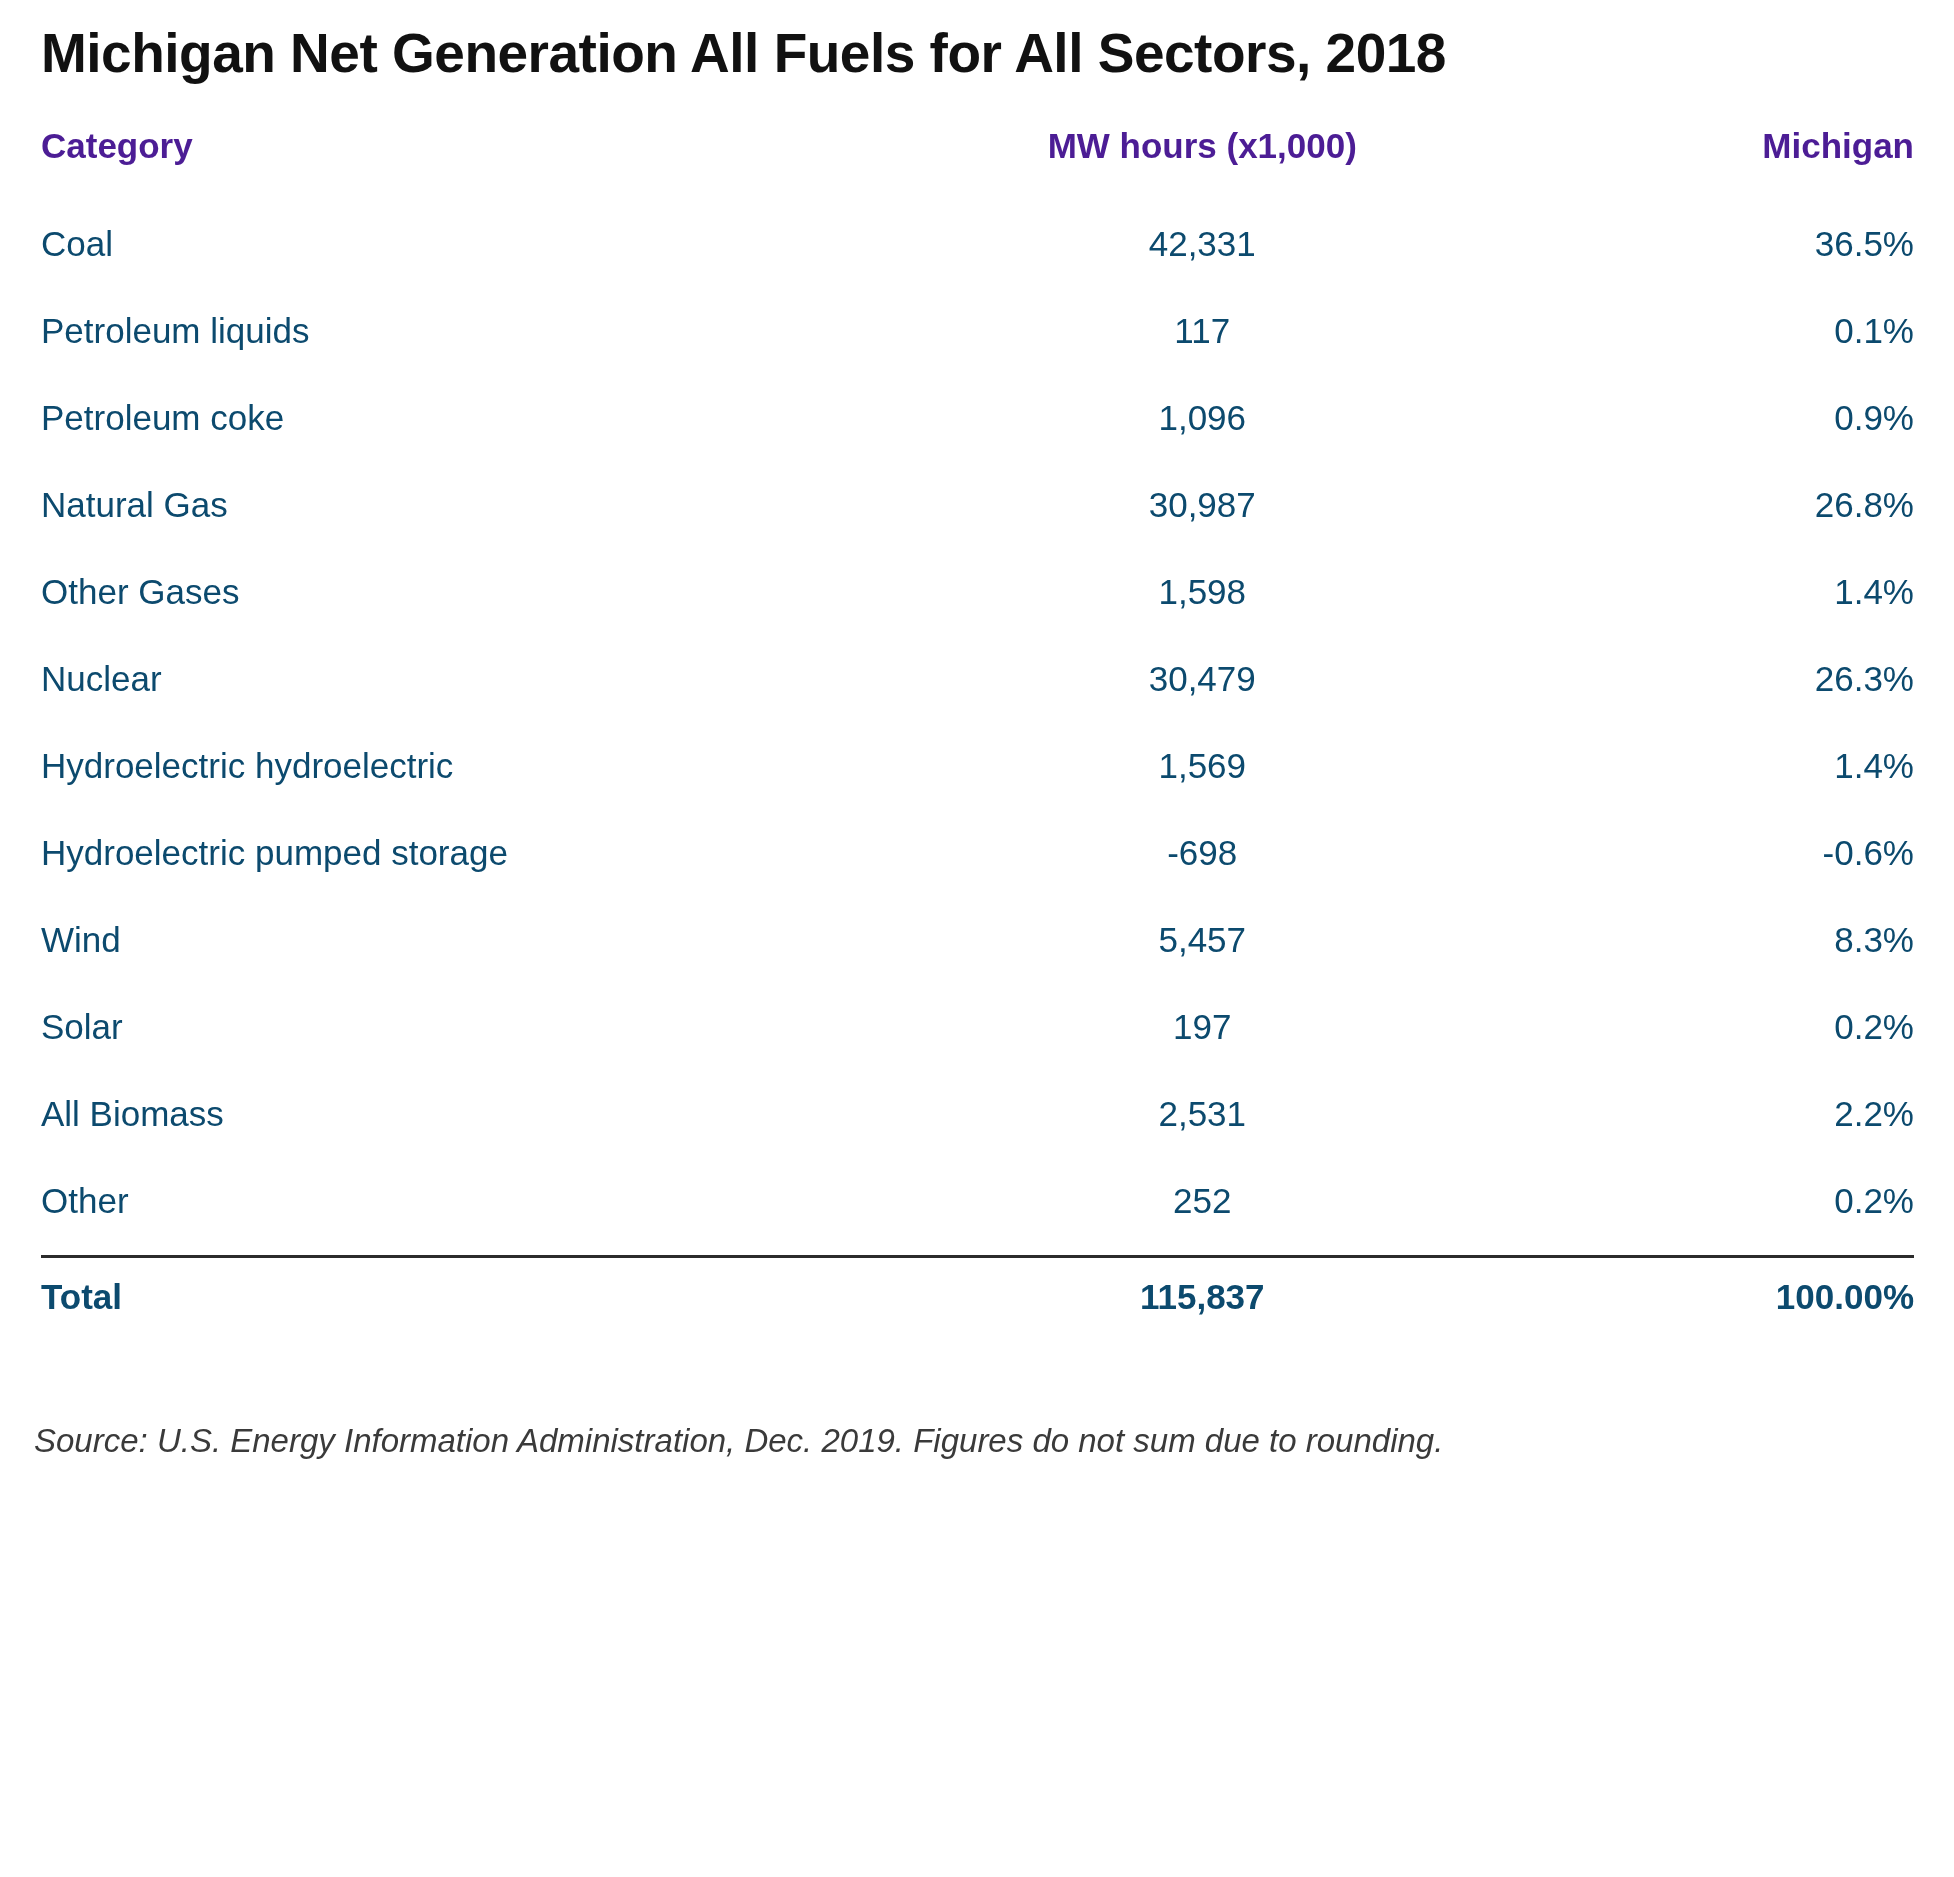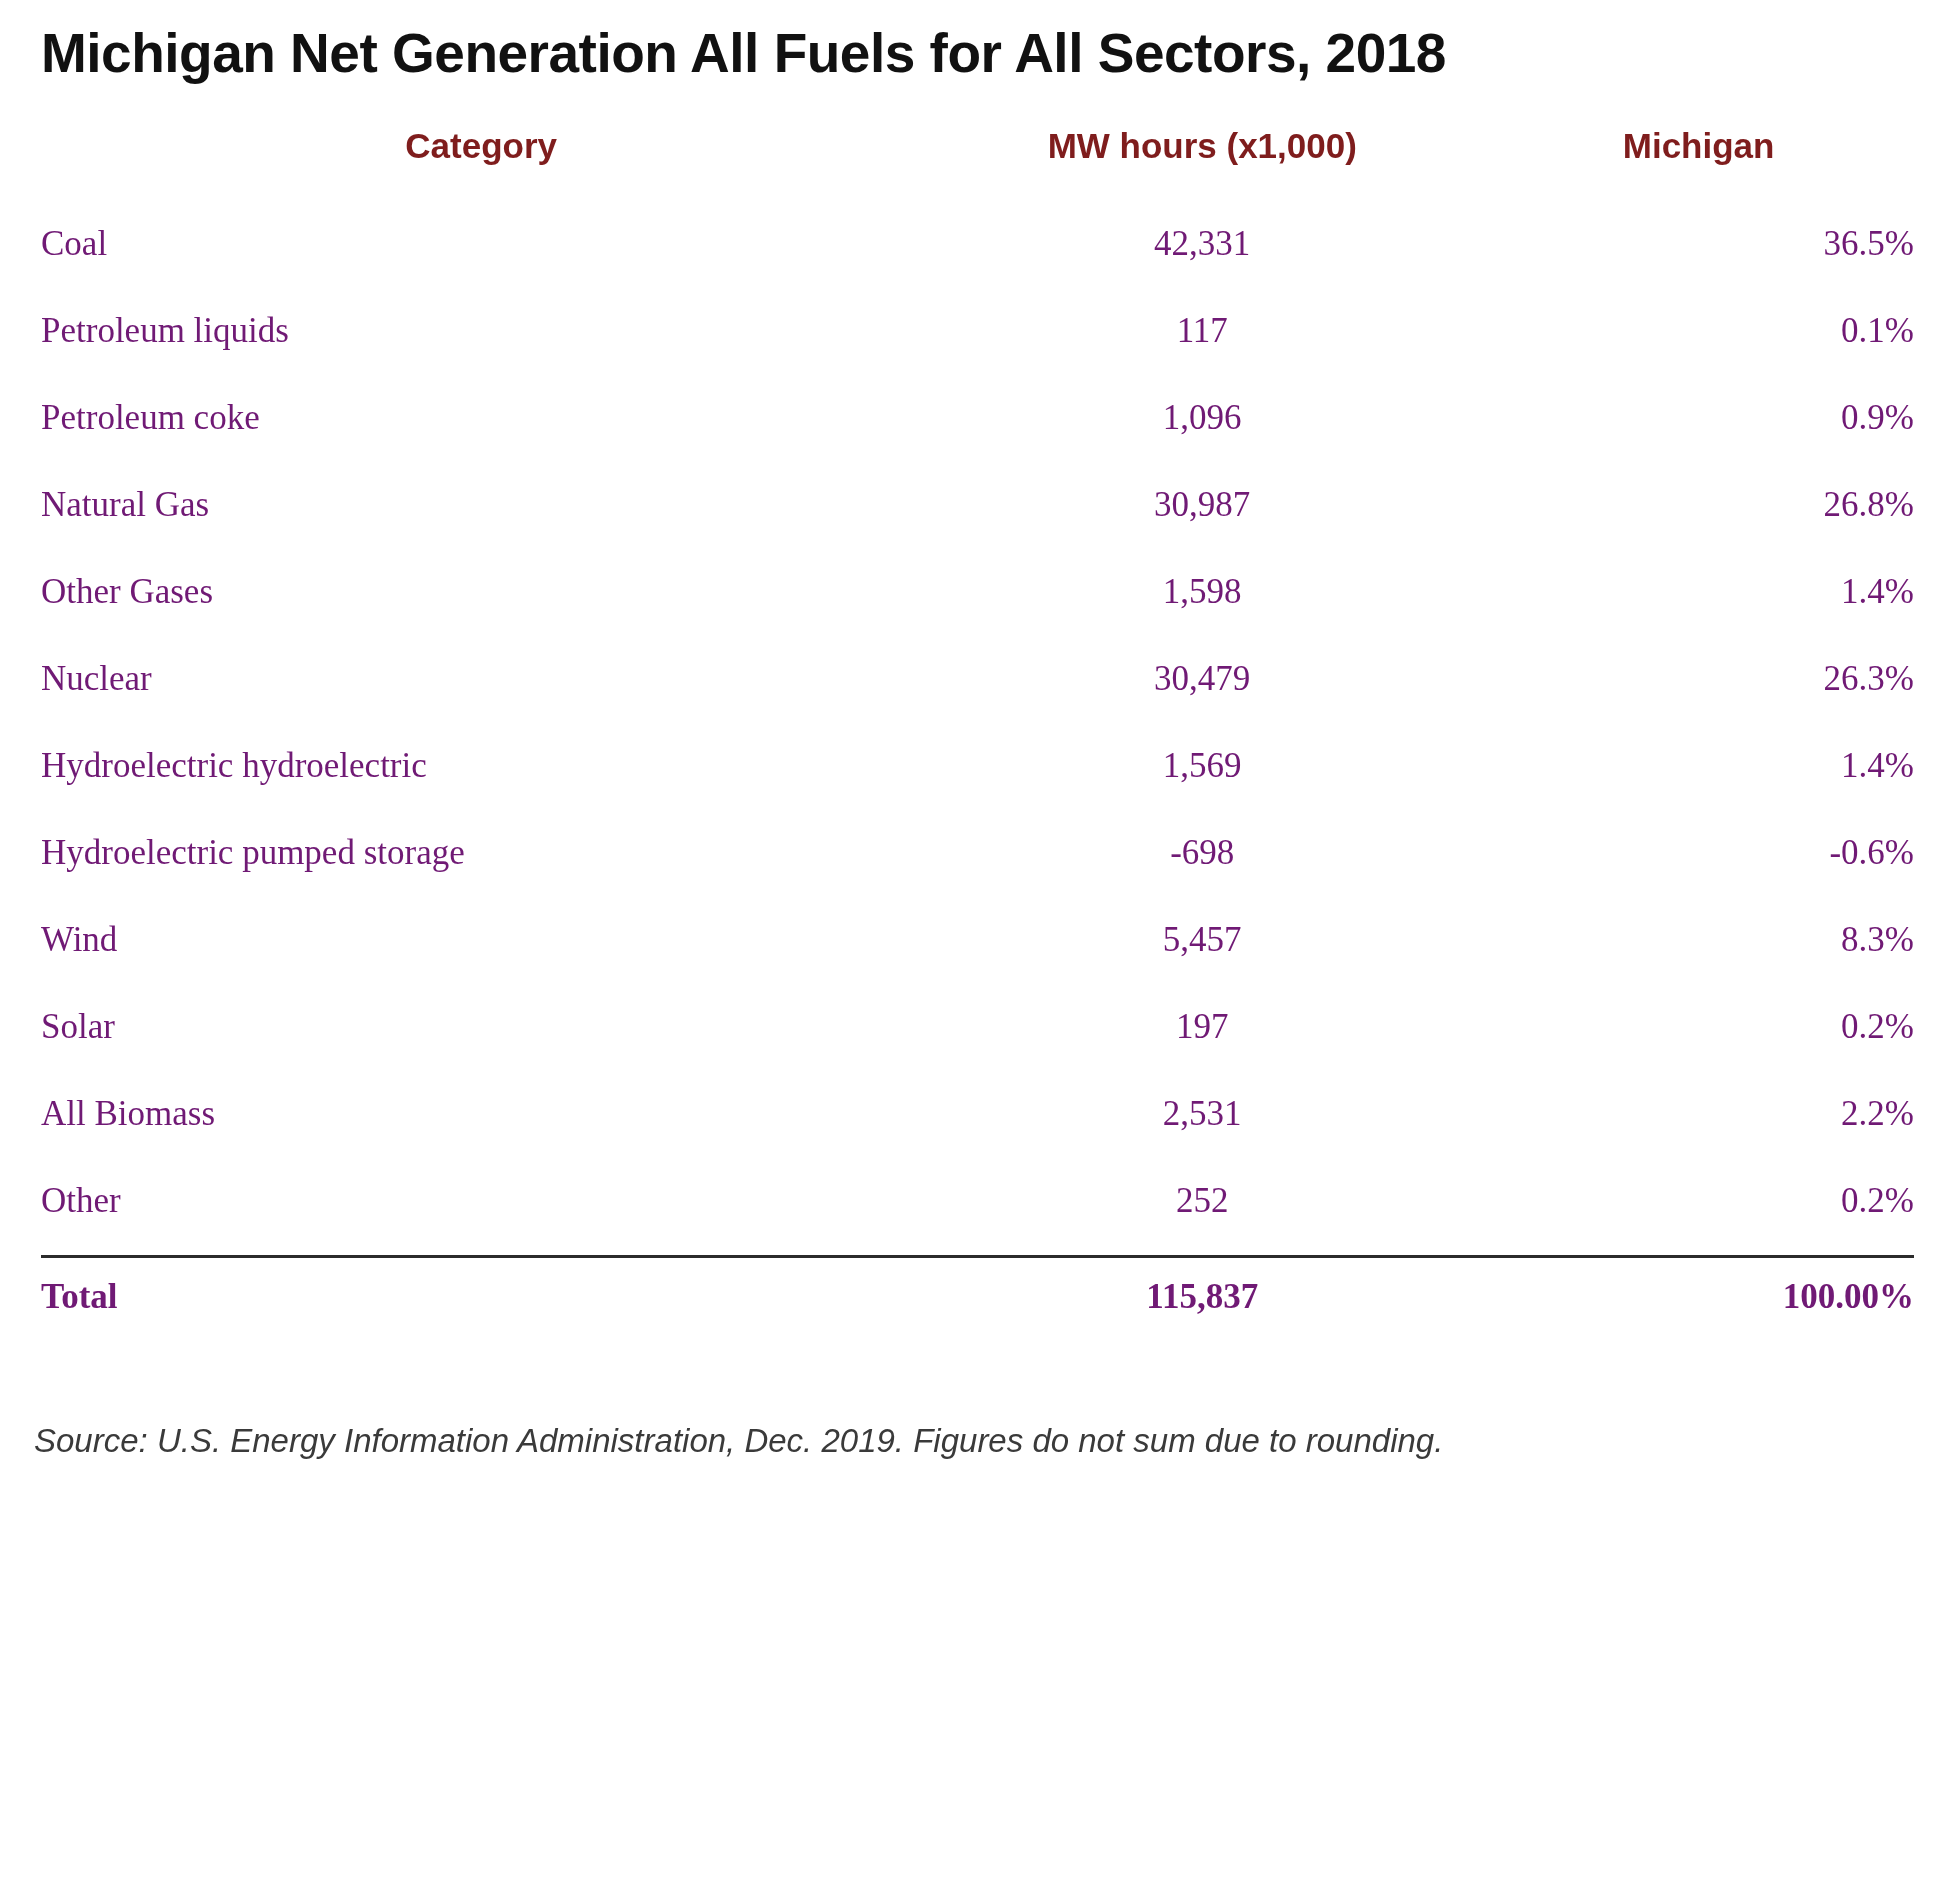--- a/index.html
+++ b/index.html
@@ -34,35 +34,33 @@
     border-collapse: collapse;
     table-layout: fixed;
   }
   table.data col.c-cat { width: 47%; }
   table.data col.c-mwh { width: 30%; }
   table.data col.c-pct { width: 23%; }
 
   table.data th {
     font-size: 35px;
     font-weight: bold;
-    color: #7f1d1d;
+    color: #4c1d95;
     padding: 0 0 34px 0;
-    text-align: center;
   }
   th.h-cat { text-align: left; }
   th.h-mwh { text-align: center; }
   th.h-pct { text-align: right; padding-right: 36px; }
 
   table.data td {
     font-size: 35px;
     font-weight: normal;
-    color: #701a75;
+    color: #0c4a6e;
     padding: 23.5px 0 23.5px 0;
     vertical-align: middle;
-    font-family: Liberation Serif, serif;
   }
   td.cat { text-align: left; }
   td.mwh { text-align: center; }
   td.pct { text-align: right; padding-right: 36px; }
 
   tr.total td {
     font-weight: bold;
     padding-top: 19px;
     padding-bottom: 0;
   }

